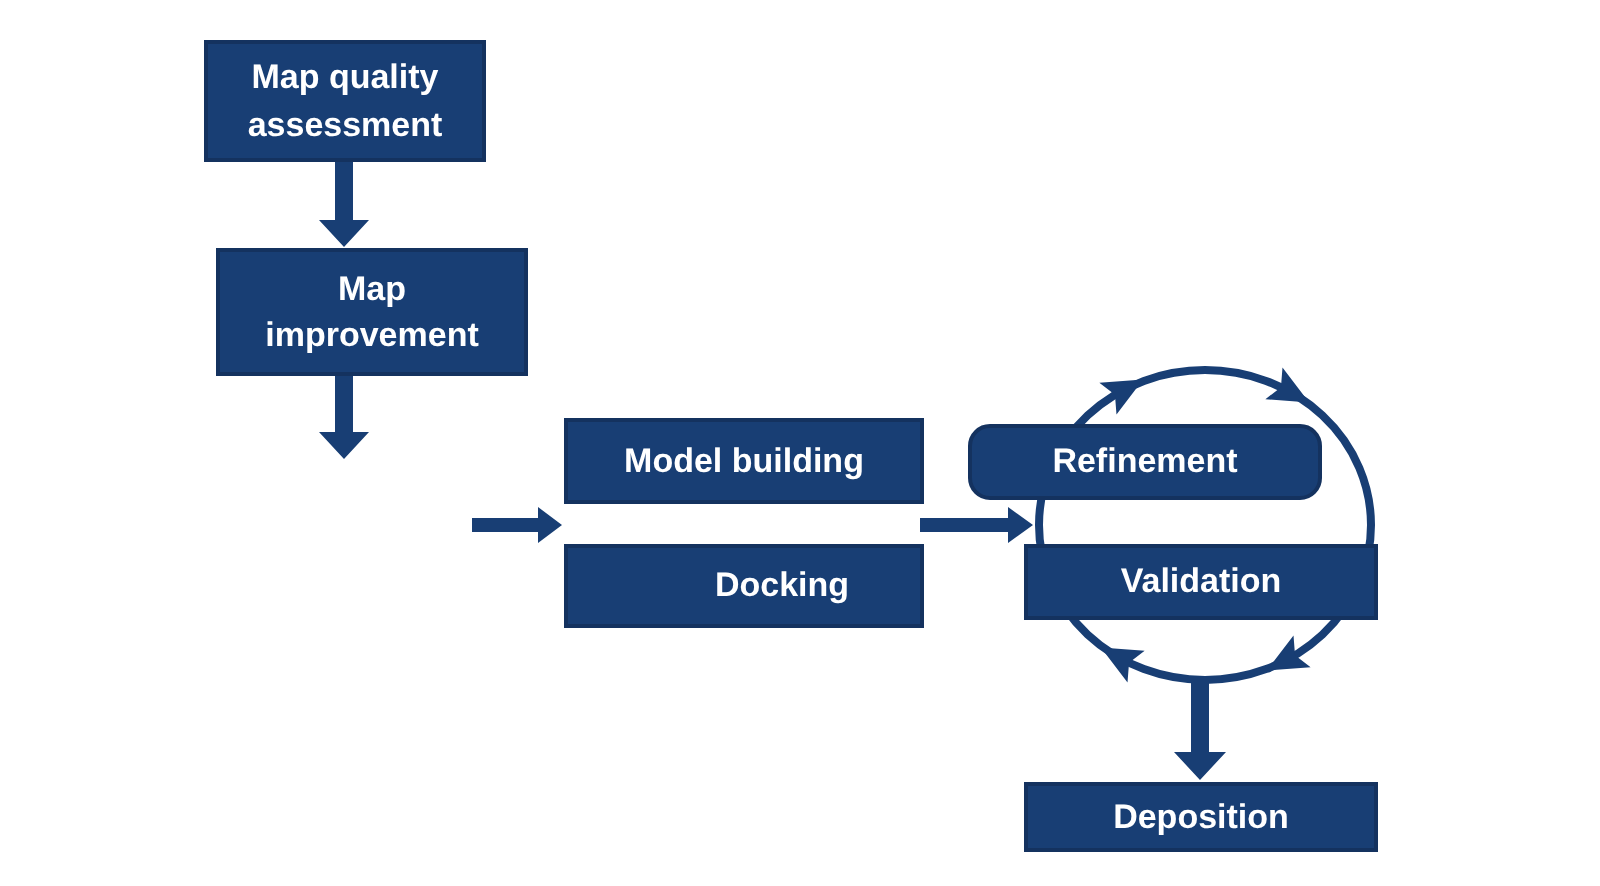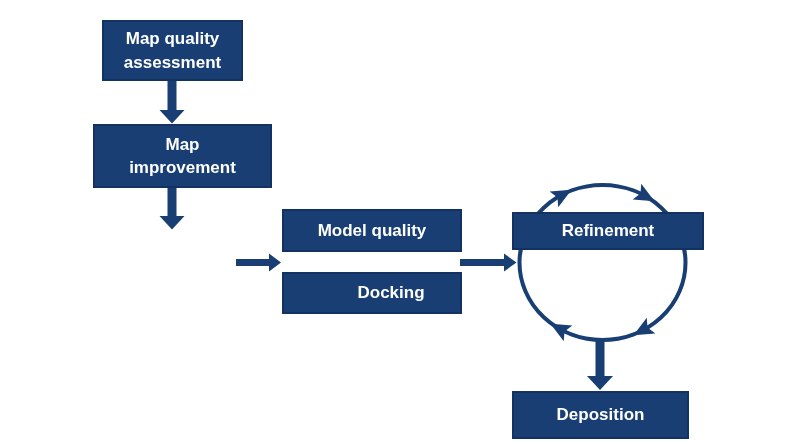--- a/index.html
+++ b/index.html
@@ -25,27 +25,27 @@
     font-size: 17px;
     font-weight: 700;
     line-height: 1.38;
     display: flex;
     align-items: center;
     justify-content: center;
     text-align: center;
     z-index: 2;
   }
   #b-map-quality     { left:102px; top:20px;  width:141px; height:61px; padding:17px 10px; }
-  #b-map-improvement { left:93px;  top:124px; width:179px; height:64px; padding:0 20px; }
+  #b-map-improvement { left:108px;  top:124px; width:156px; height:64px; padding:0 20px; }
   #b-map-symmetry    { left:108px; top:230px; width:128px; height:65px; padding:0 12px; }
   #b-model-building  { left:282px; top:209px; width:180px; height:43px; }
   #b-docking         { left:282px; top:272px; width:180px; height:42px;padding-left:38px; }
-  #b-refinement      { left:512px; top:212px; width:192px; height:38px; }
+  #b-refinement      { left:484px; top:212px; width:177px; height:38px;border-radius:11px; }
   #b-validation      { left:512px; top:272px; width:177px; height:38px; }
-  #b-deposition      { left:512px; top:391px; width:177px; height:48px; }
+  #b-deposition      { left:512px; top:391px; width:177px; height:35px; }
 </style>
 </head>
 <body>
 
 <div id="canvas">
 
   <svg id="connectors" width="800" height="443" viewBox="0 0 800 443" xmlns="http://www.w3.org/2000/svg" aria-hidden="true">
 
     <ellipse cx="602.5" cy="262.5" rx="83" ry="77.5" fill="none" stroke="currentColor" stroke-width="4"></ellipse>
 
@@ -65,22 +65,23 @@
     <path fill="currentColor" d="M460,259 L504,259 L504,253.5 L516.5,262.5 L504,271.5 L504,266 L460,266 Z"></path>
 
     <path fill="currentColor" d="M595.5,340 L604.5,340 L604.5,376 L613,376 L600,390 L587,376 L595.5,376 Z"></path>
   </svg>
 
   <div class="box" id="b-map-quality">Map quality assessment</div>
 
   <div class="box" id="b-map-improvement">Map improvement</div>
 
 
-  <div class="box" id="b-model-building">Model quality</div>
+  <div class="box" id="b-model-building">Model building</div>
 
   <div class="box" id="b-docking">Docking</div>
 
   <div class="box" id="b-refinement">Refinement</div>
 
+  <div class="box" id="b-validation">Validation</div>
 
   <div class="box" id="b-deposition">Deposition</div>
 
 </div>
 
 </body></html>

